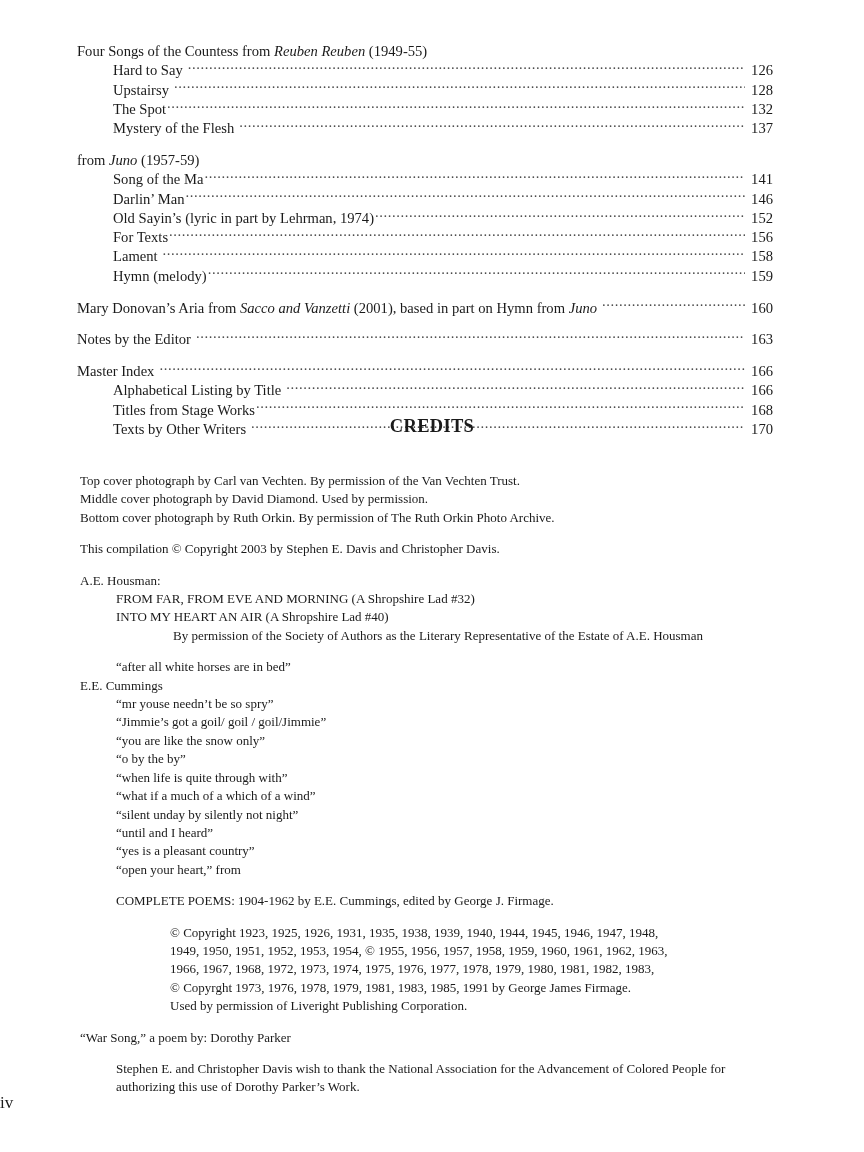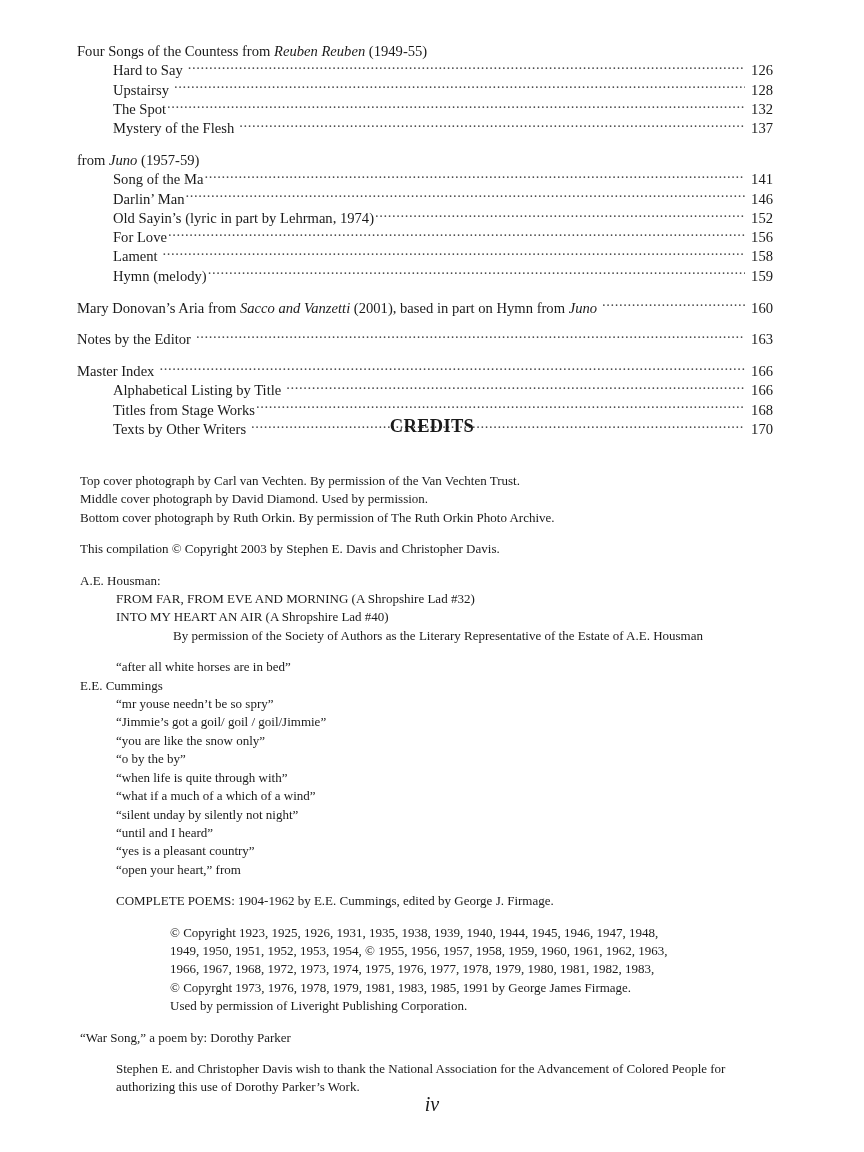--- a/index.html
+++ b/index.html
@@ -102,23 +102,22 @@
   .i4 { padding-left: 90px; }
   .tight { margin-bottom: 0; }
   .sp13 { height: 13px; }
   .wrapline { white-space: normal; }
 
   .folio {
     position: absolute;
     left: 0;
     top: 1093px;
     width: 864px;
-    text-align: center;
-    font-size: 20px;
-    font-style: italic;
+    text-align: left;
+    font-size: 17px;
   }
 </style>
 </head>
 <body>
 
 <div class="page">
 
   <div class="toc">
 
     <div class="toc-group">
@@ -160,21 +159,21 @@
         <span class="toc-label">Darlin’ Man</span>
         <span class="toc-dots"></span>
         <span class="toc-page">146</span>
       </div>
       <div class="toc-line lvl1">
         <span class="toc-label">Old Sayin’s (lyric in part by Lehrman, 1974)</span>
         <span class="toc-dots"></span>
         <span class="toc-page">152</span>
       </div>
       <div class="toc-line lvl1">
-        <span class="toc-label">For Love</span>
+        <span class="toc-label">For Texts</span>
         <span class="toc-dots"></span>
         <span class="toc-page">156</span>
       </div>
       <div class="toc-line lvl1 gap">
         <span class="toc-label">Lament</span>
         <span class="toc-dots"></span>
         <span class="toc-page">158</span>
       </div>
       <div class="toc-line lvl1">
         <span class="toc-label">Hymn (melody)</span>

